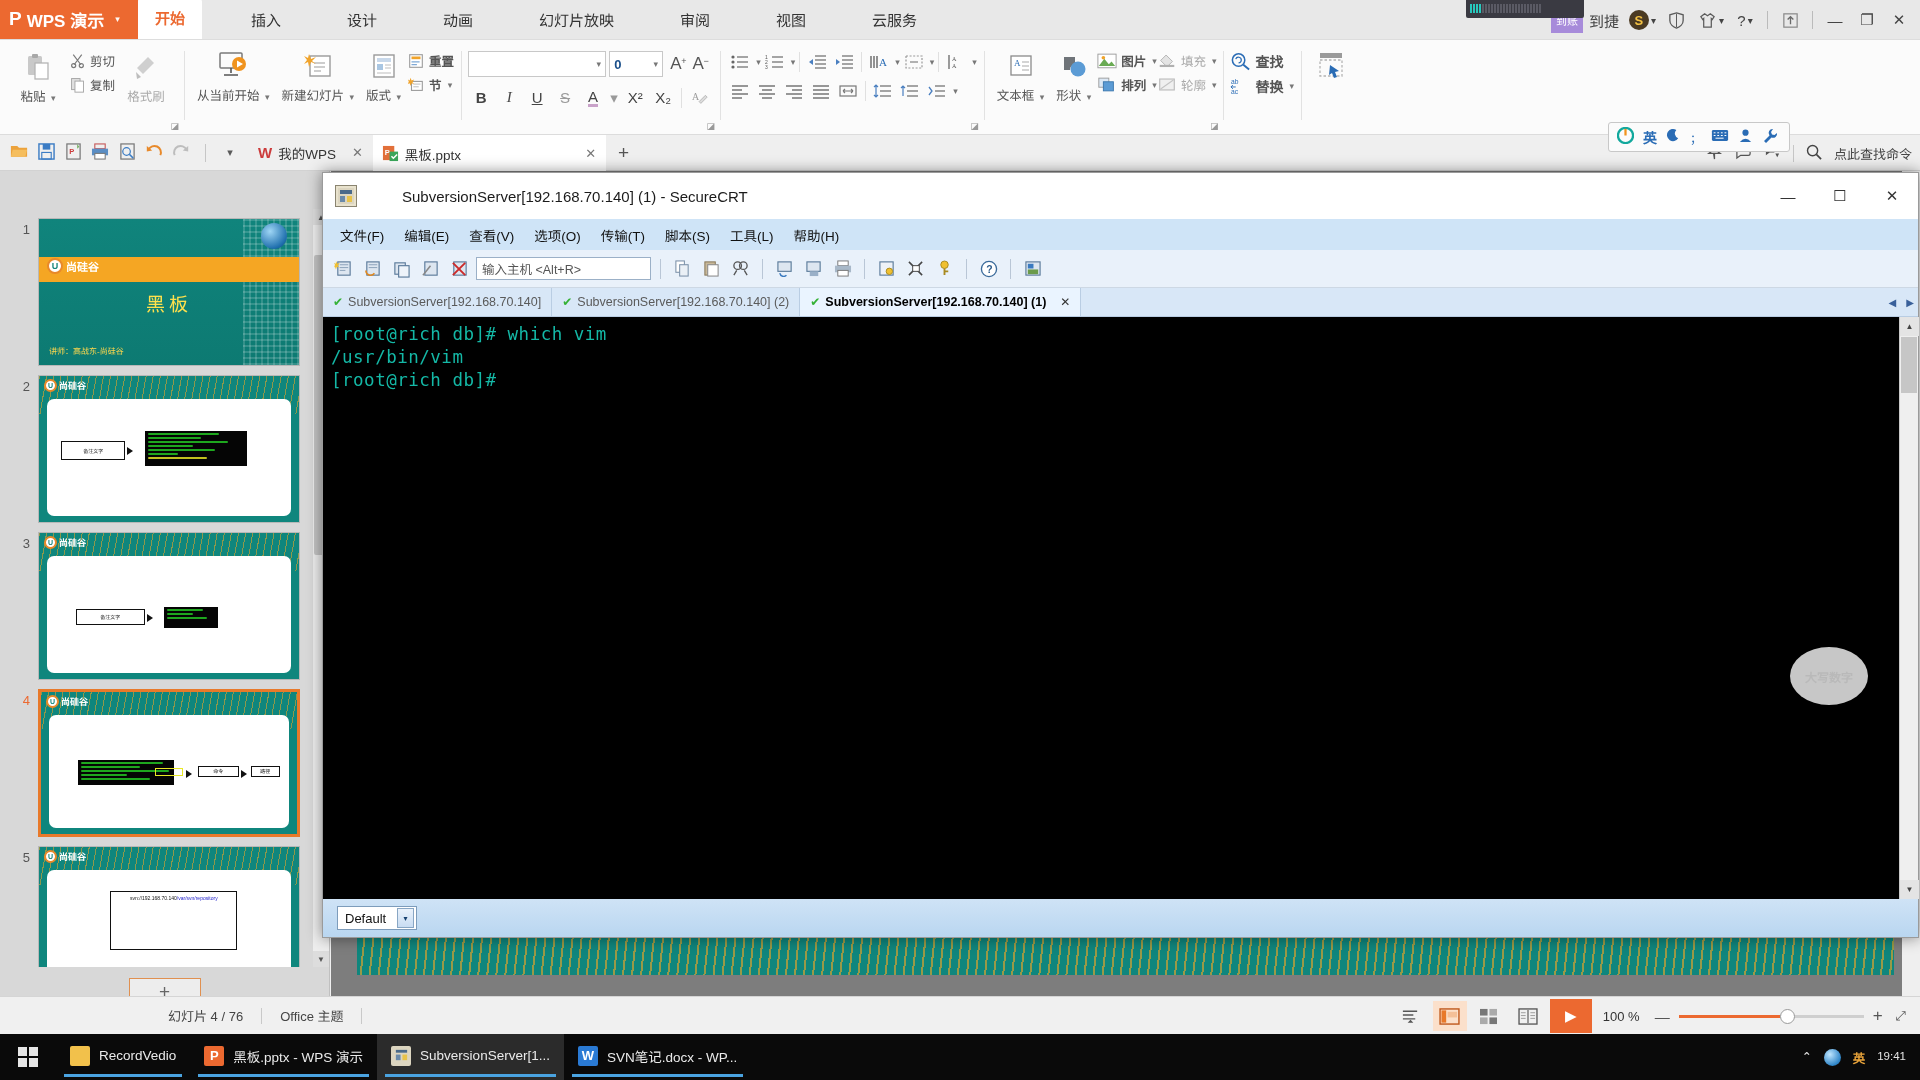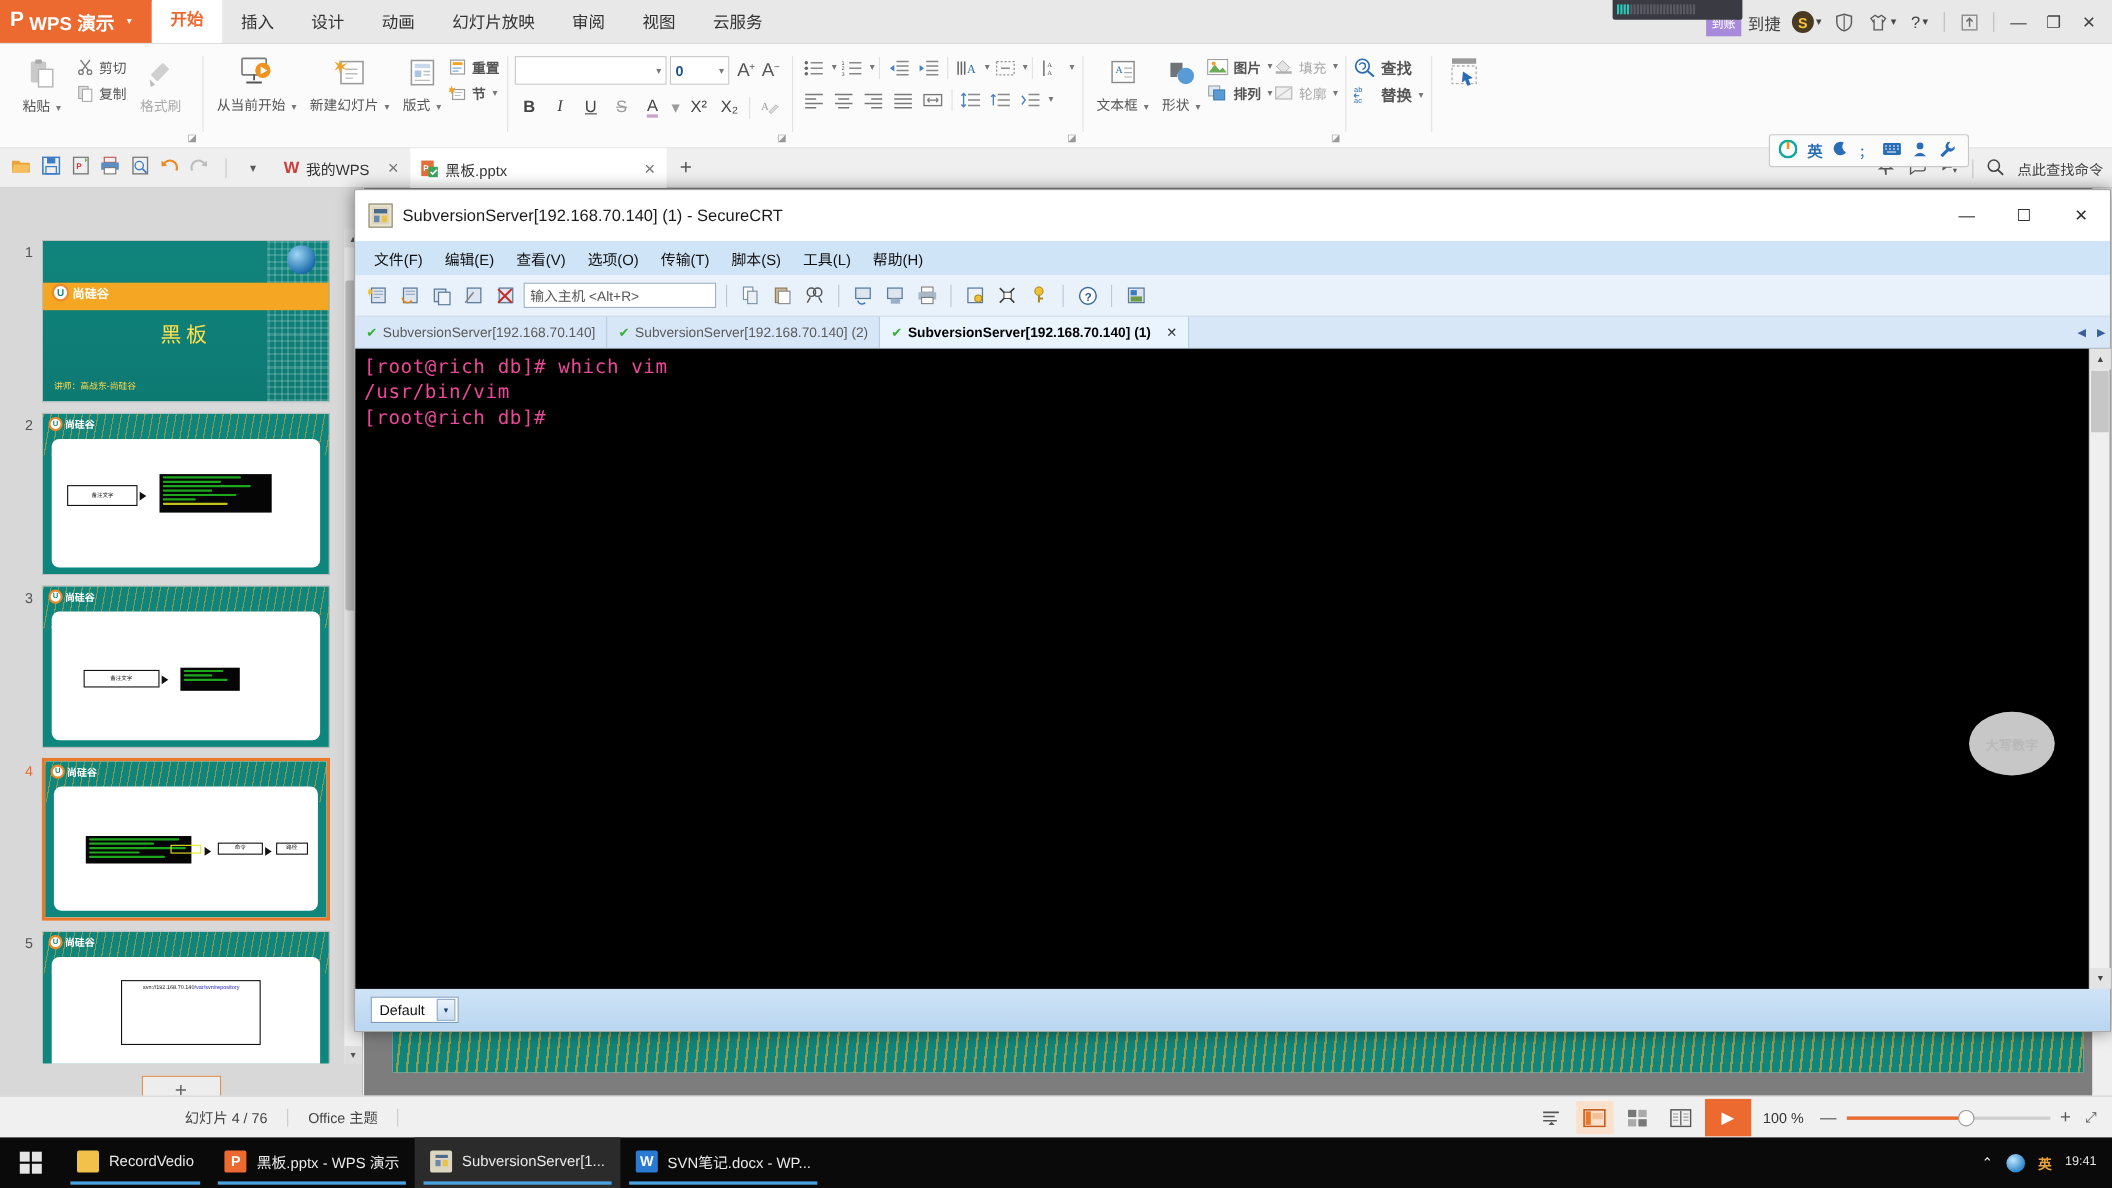--- a/index.html
+++ b/index.html
@@ -20,21 +20,21 @@
   }
   .wps-logo {
     width:138px; height:40px; background:#ec6930; color:#fff;
     display:flex; align-items:center; gap:5px; padding-left:9px;
     font-size:17px; font-weight:bold;
   }
   .wps-logo .p-mark { font-size:19px; font-weight:bold; }
   .wps-logo .caret {
     margin-left:6px; font-size:9px; opacity:.95;
   }
-  .tabbar { display:flex; align-items:flex-end; height:40px; }
+  .tabbar { display:flex; align-items:flex-end; height:40px;gap:32px; }
   .rtab {
     padding:0 17px; height:36px; line-height:36px; font-size:15px;
     color:#333; cursor:default; white-space:nowrap;
   }
   .rtab.active {
     background:#fff; color:#ec6930; font-weight:bold;
     border-top-left-radius:3px; border-top-right-radius:3px;
     height:40px; line-height:40px;
   }
   .title-right {
@@ -348,21 +348,21 @@
   }
   .crt-title {
     height:46px; background:#fff; display:flex; align-items:center; padding-left:12px;
     position:relative;
   }
   .crt-title .ic {
     width:22px; height:22px; background:#e8e2cd; border:1px solid #8a8470;
     display:flex; align-items:center; justify-content:center; font-size:11px; color:#333;
     margin-right:9px;
   }
-  .crt-title .tt { font-size:15px; color:#1b1b1b; }
+  .crt-title .tt { font-size:15px; color:#1b1b1b;margin-left:36px; }
   .crt-wbtns { position:absolute; right:0; top:0; height:46px; display:flex; }
   .wb { width:52px; height:46px; display:flex; align-items:center; justify-content:center;
         font-size:15px; color:#333; }
   .crt-menu {
     height:31px; background:#cfe4f7; display:flex; align-items:center; gap:2px;
     padding-left:8px; font-size:13.5px; color:#111;
   }
   .crt-menu span { padding:3px 9px; }
   .crt-toolbar {
     height:38px; background:#e9f1fa;
@@ -385,21 +385,21 @@
     border-right:1px solid #b9cde3;
   }
   .stab.active { background:#eaf4ff; color:#000; font-weight:bold; }
   .stab .chk { color:#35b135; font-size:12px; }
   .stab .xc { color:#333; margin-left:9px; font-size:12px; font-weight:normal; }
   .stab-navs { position:absolute; right:4px; top:0; height:29px; display:flex; align-items:center; gap:10px;
                font-size:10px; color:#39609a; }
   .crt-body { flex:1; background:#000; position:relative; display:flex; }
   .term {
     flex:1; padding:6px 8px; font-family:"DejaVu Sans Mono","Liberation Mono",monospace;
-    font-size:17.5px; line-height:23px; color:#ec4899; white-space:pre; letter-spacing:.5px;
+    font-size:17.5px; line-height:23px; color:#14b8a6; white-space:pre; letter-spacing:.5px;
   }
   .crt-vscroll { width:19px; background:#efefef; position:relative; border-left:1px solid #c8c8c8; }
   .cv-arrow { position:absolute; left:0; width:19px; height:19px; background:#e4e4e4;
               display:flex;align-items:center;justify-content:center;font-size:8px;color:#444; }
   .cv-thumb { position:absolute; left:1px; right:1px; top:20px; height:56px; background:#c6c6c6; }
   .crt-defaultbar {
     height:38px; background:linear-gradient(180deg,#cfe3f6,#b9d6f0);
     display:flex; align-items:center; padding-left:14px;
   }
   .defsel {

